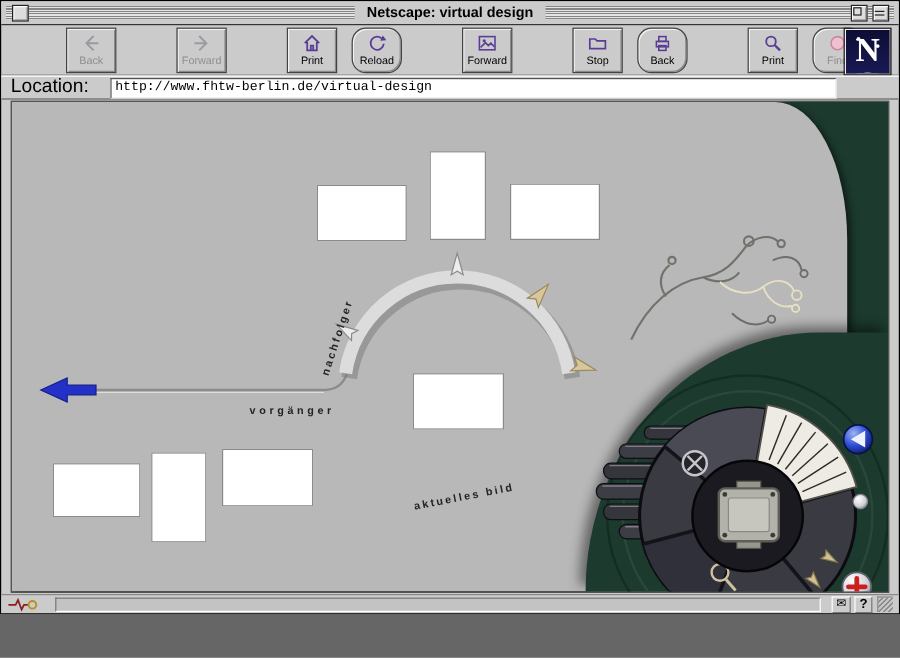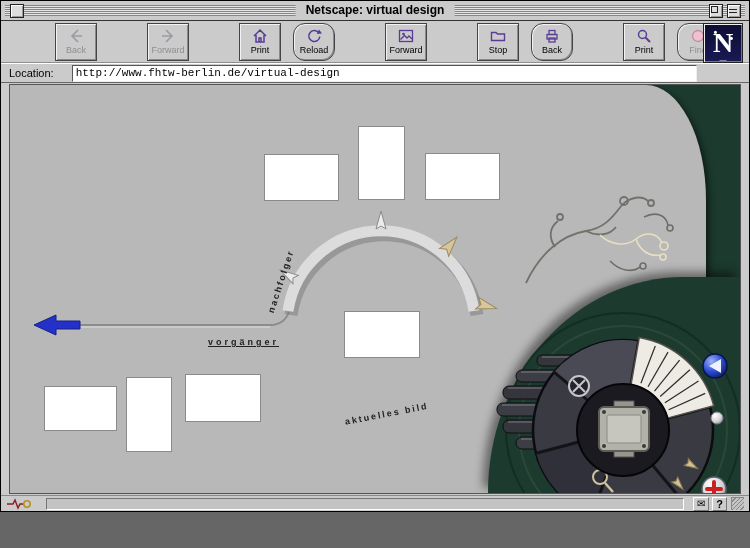--- a/index.html
+++ b/index.html
@@ -33,34 +33,34 @@
     background:
       radial-gradient(circle at 30% 22%, #fff 0 1px, transparent 2px),
       radial-gradient(circle at 72% 38%, #fff 0 1px, transparent 2px),
       radial-gradient(ellipse 34px 14px at 50% 118%, #7a86b0 0 60%, transparent 61%),
       linear-gradient(#0c0c34,#1a1a55);
     display:flex;align-items:center;justify-content:center;cursor:pointer;}
   .logo .n{font-family:"Liberation Serif",serif;font-size:28px;font-weight:bold;color:#fff;line-height:1;}
   
   .locbar{position:absolute;top:62px;left:0;right:0;height:20px;border-top:1px solid #fff;border-bottom:1px solid #666;
     display:flex;align-items:center;gap:6px;padding:0 52px 0 8px;box-sizing:border-box;background:#cbcbcb;}
-  .locbar label{font-size:11px;color:#000;}
+  .locbar label{font-size:16px;color:#000;}
   .locbar input{flex:1;height:15px;border:1px solid;border-color:#555 #eee #eee #555;background:#fff;
     font:11px "Liberation Mono",monospace;padding:0 3px;margin-left:12px;}
   
   .content{position:absolute;top:83px;bottom:17px;left:8px;right:8px;background:#1c3a2e;border:1px solid #555;overflow:hidden;}
   .page{position:absolute;left:0;top:0;right:34px;bottom:0;background:#b8b8b8;
     border-top-right-radius:60px 115px;box-shadow:3px 3px 6px rgba(0,0,0,.55);}
   .bulge{position:absolute;left:478px;top:192px;right:0;bottom:0;background:#1c3a2e;
     border-top-left-radius:235px 260px;box-shadow:-5px -5px 10px rgba(0,0,0,.45);}
   .overlay{position:absolute;left:0;top:0;z-index:3;}
   .ph{position:absolute;background:#fff;border:1px solid #8a8a8a;z-index:4;cursor:pointer;}
   .plabel{position:absolute;z-index:4;font-size:9px;font-weight:bold;color:#222;white-space:nowrap;}
   .lbl-nach{left:256px;top:226px;transform:rotate(-72deg);transform-origin:0 0;letter-spacing:2px;}
-  .lbl-vor{left:198px;top:252px;letter-spacing:3px;text-decoration:underline;}
+  .lbl-vor{left:198px;top:252px;letter-spacing:3px;}
   .lbl-akt{left:334px;top:332px;transform:rotate(-11deg);transform-origin:0 0;letter-spacing:2px;}
   
   .statusbar{position:absolute;left:0;right:0;bottom:0;height:16px;background:#cbcbcb;border-top:1px solid #888;
     display:flex;align-items:center;padding:0 5px;box-sizing:border-box;}
   .sb-left{width:34px;display:flex;align-items:center;}
   .sb-mid{flex:1;height:10px;margin:0 6px;border:1px solid;border-color:#777 #fff #fff #777;background:#c3c3c3;}
   .sb-ic{border:1px solid;border-color:#fff #777 #777 #fff;background:#ccc;height:12px;line-height:12px;
     padding:0 3px;font-size:10px;margin-left:3px;cursor:pointer;}
   .sb-help{font-weight:bold;font-size:11px;}
   .grip{width:12px;height:12px;margin-left:4px;border-left:1px solid #888;border-top:1px solid #888;

